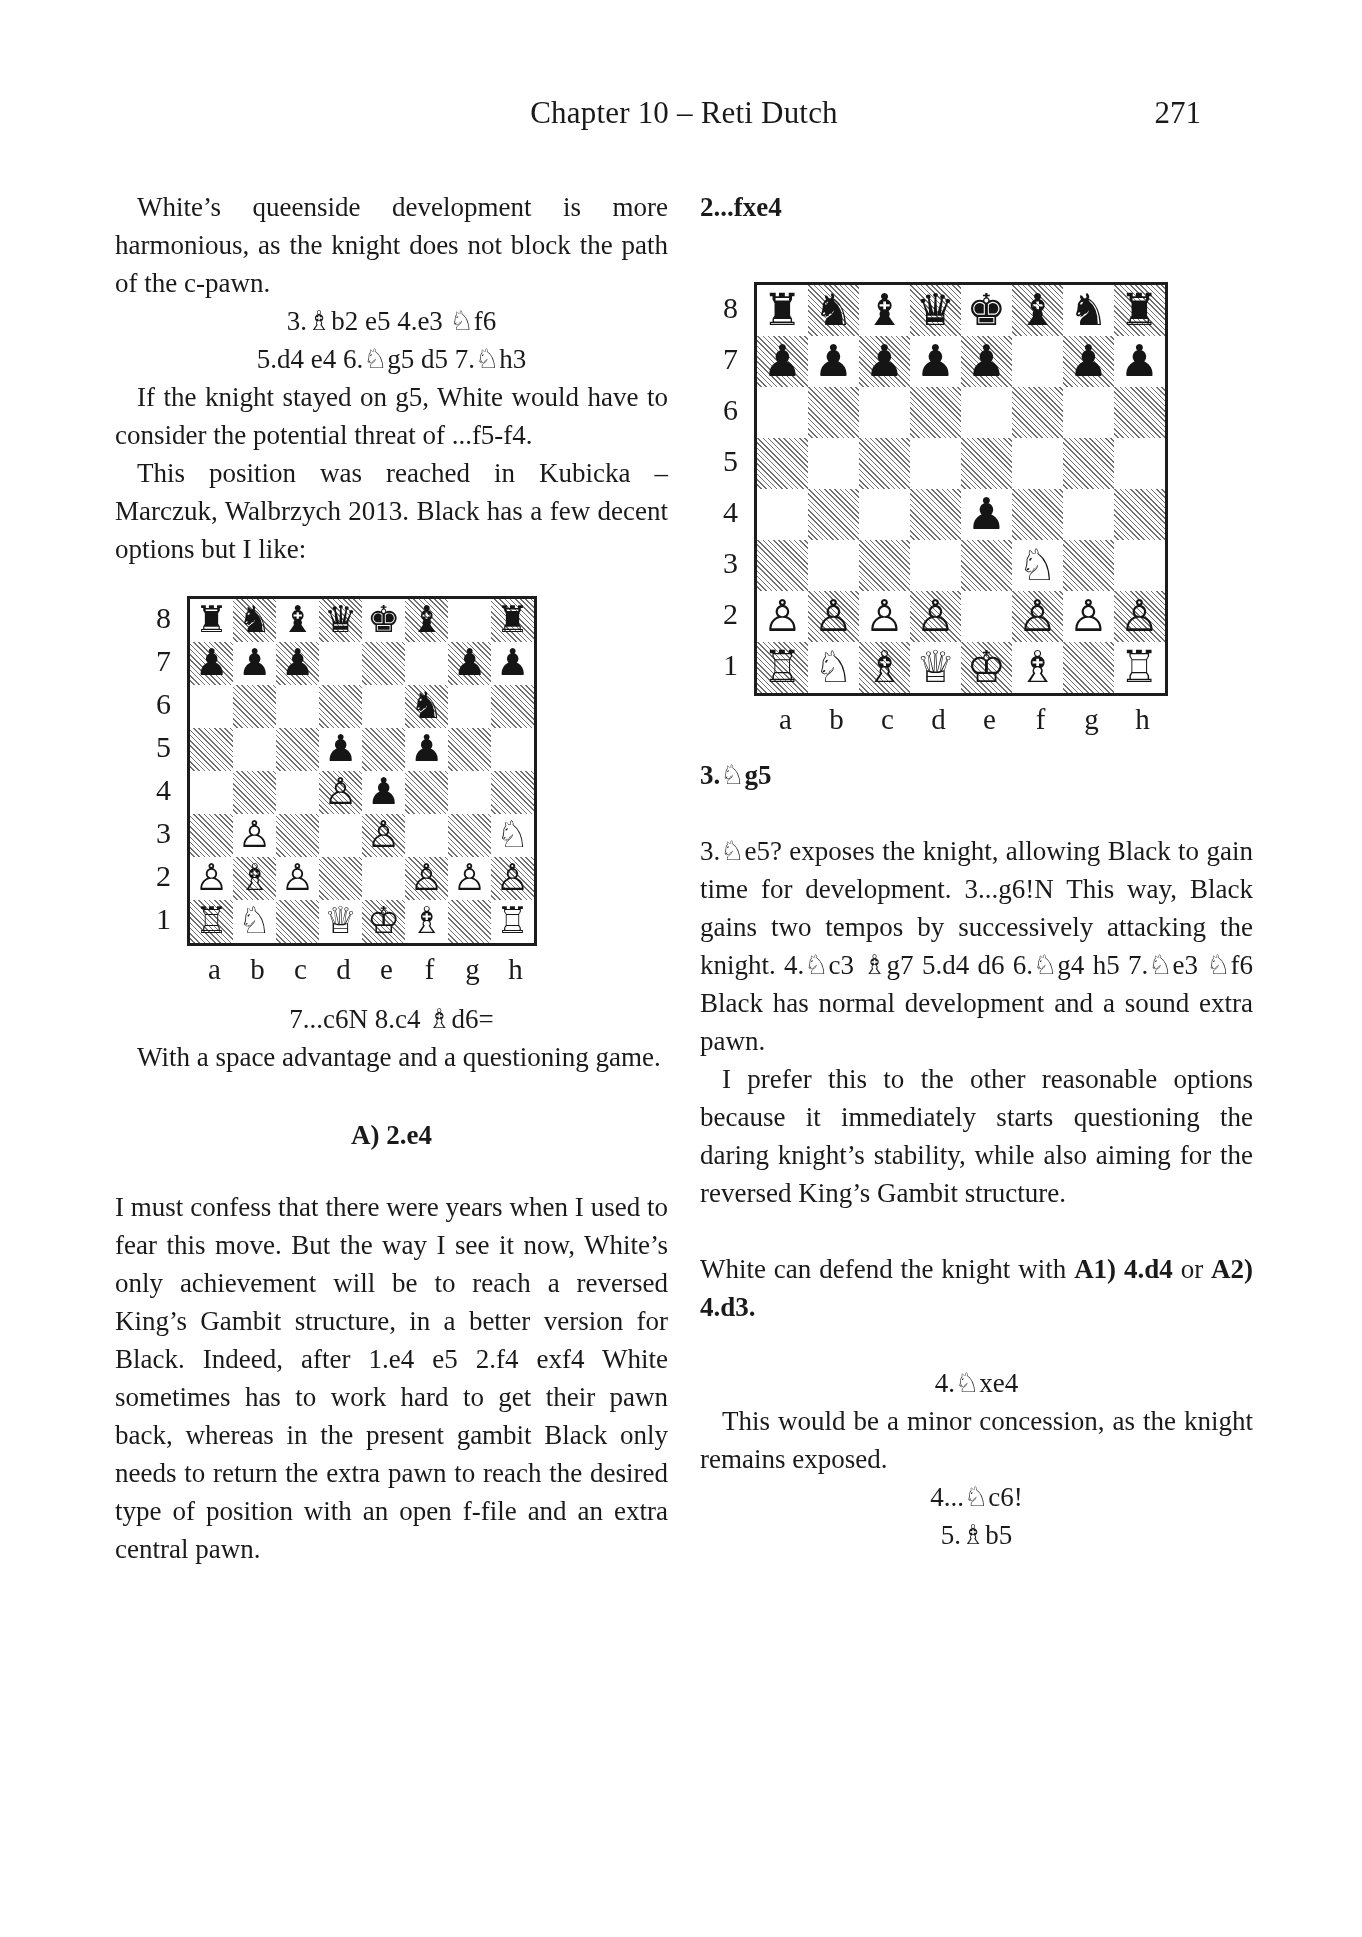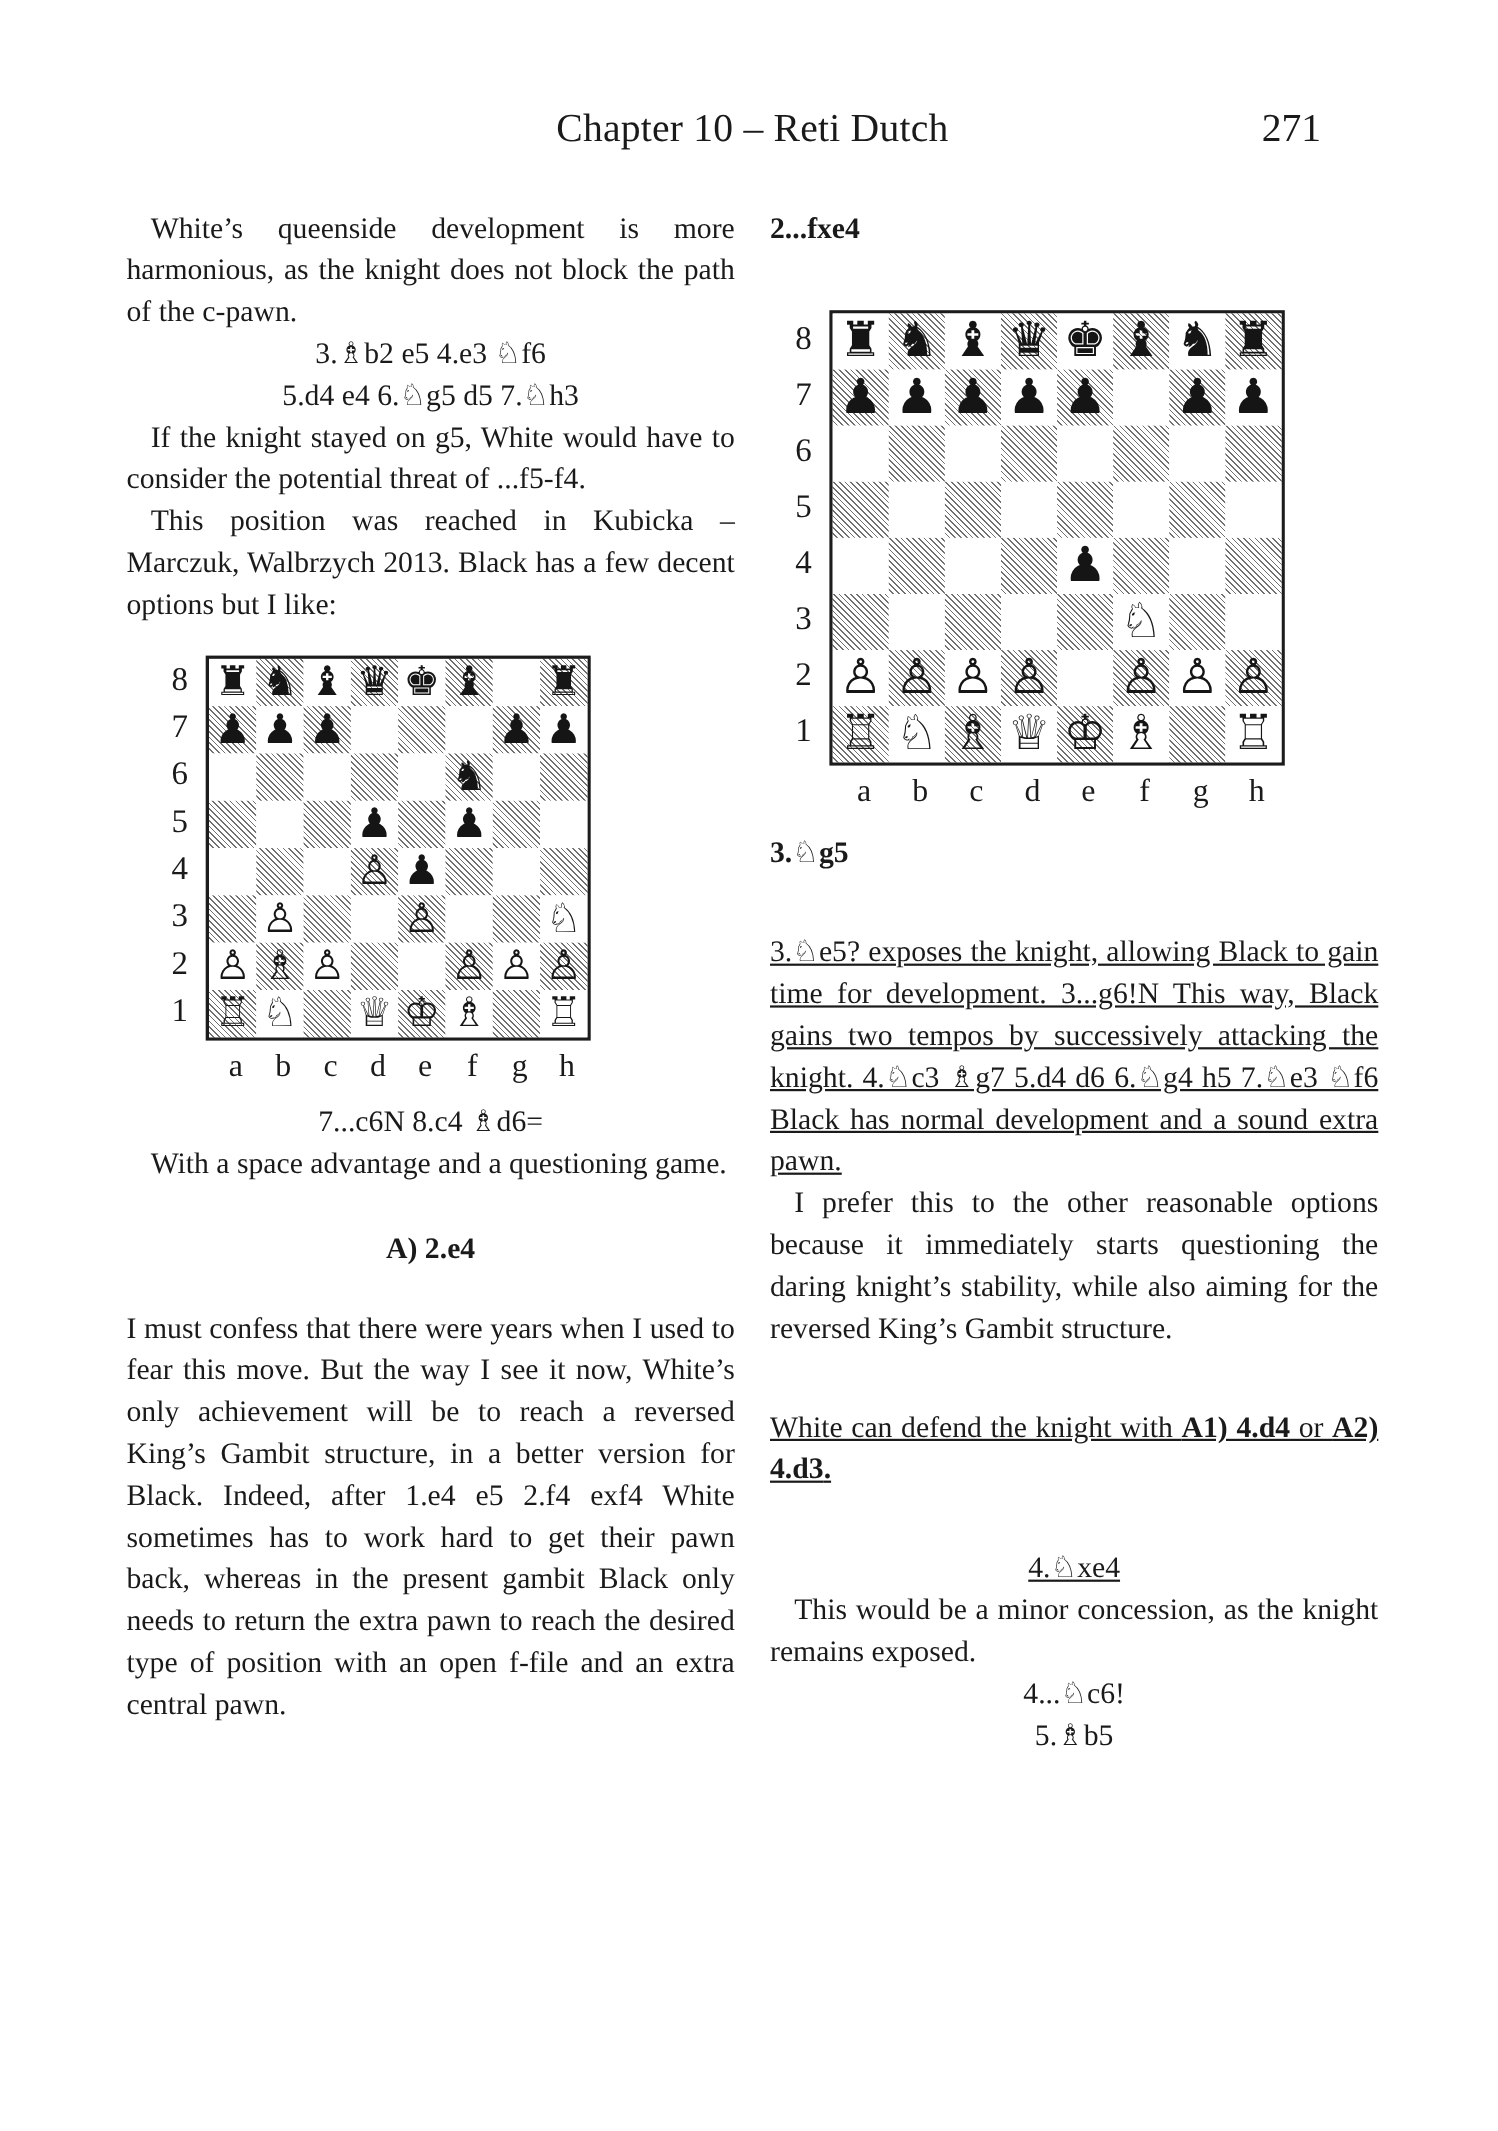--- a/index.html
+++ b/index.html
@@ -6,42 +6,42 @@
   body{
     width:1362px;height:1937px;overflow:hidden;position:relative;
     font-family:"Liberation Serif","DejaVu Sans",serif;
     color:#1a1a1a;
     -webkit-font-smoothing:antialiased;
   }
   .page{position:absolute;inset:0;}
   
   .header{
     position:absolute;top:95px;left:115px;width:1138px;height:40px;
-    font-size:36px;
+    font-size:31px;
   }
   .chapter-title{
     position:absolute;left:0;right:0;text-align:center;letter-spacing:.2px;
   }
   .page-number{
     position:absolute;right:52px;top:0;
   }
   
   .column{
     position:absolute;top:188px;width:553px;
     font-size:27px;line-height:38px;
   }
   .col-left{left:115px;}
   .col-right{left:700px;}
   p{margin:0;padding:0;}
   .para{text-align:justify;text-indent:22px;}
   .para.noindent{text-indent:0;}
   .moveline{text-align:center;text-indent:0;}
   .movebold{font-weight:bold;text-indent:0;}
   .bold{font-weight:bold;}
-  .gap{margin-top:52px;text-decoration:underline;}
+  .gap{margin-top:38px;}
   .section-heading{
     text-align:center;font-weight:bold;margin-top:40px;margin-bottom:34px;
   }
   
   .diagram{margin-top:28px;margin-bottom:14px;}
   .diagram-left{--sq:43px;margin-left:28px;}
   .diagram-right{--sq:51px;margin-left:10px;margin-top:56px;margin-bottom:20px;}
   .diagram-row{display:flex;align-items:flex-start;}
   .ranks{display:flex;flex-direction:column;width:44px;}
   .rank-label{

